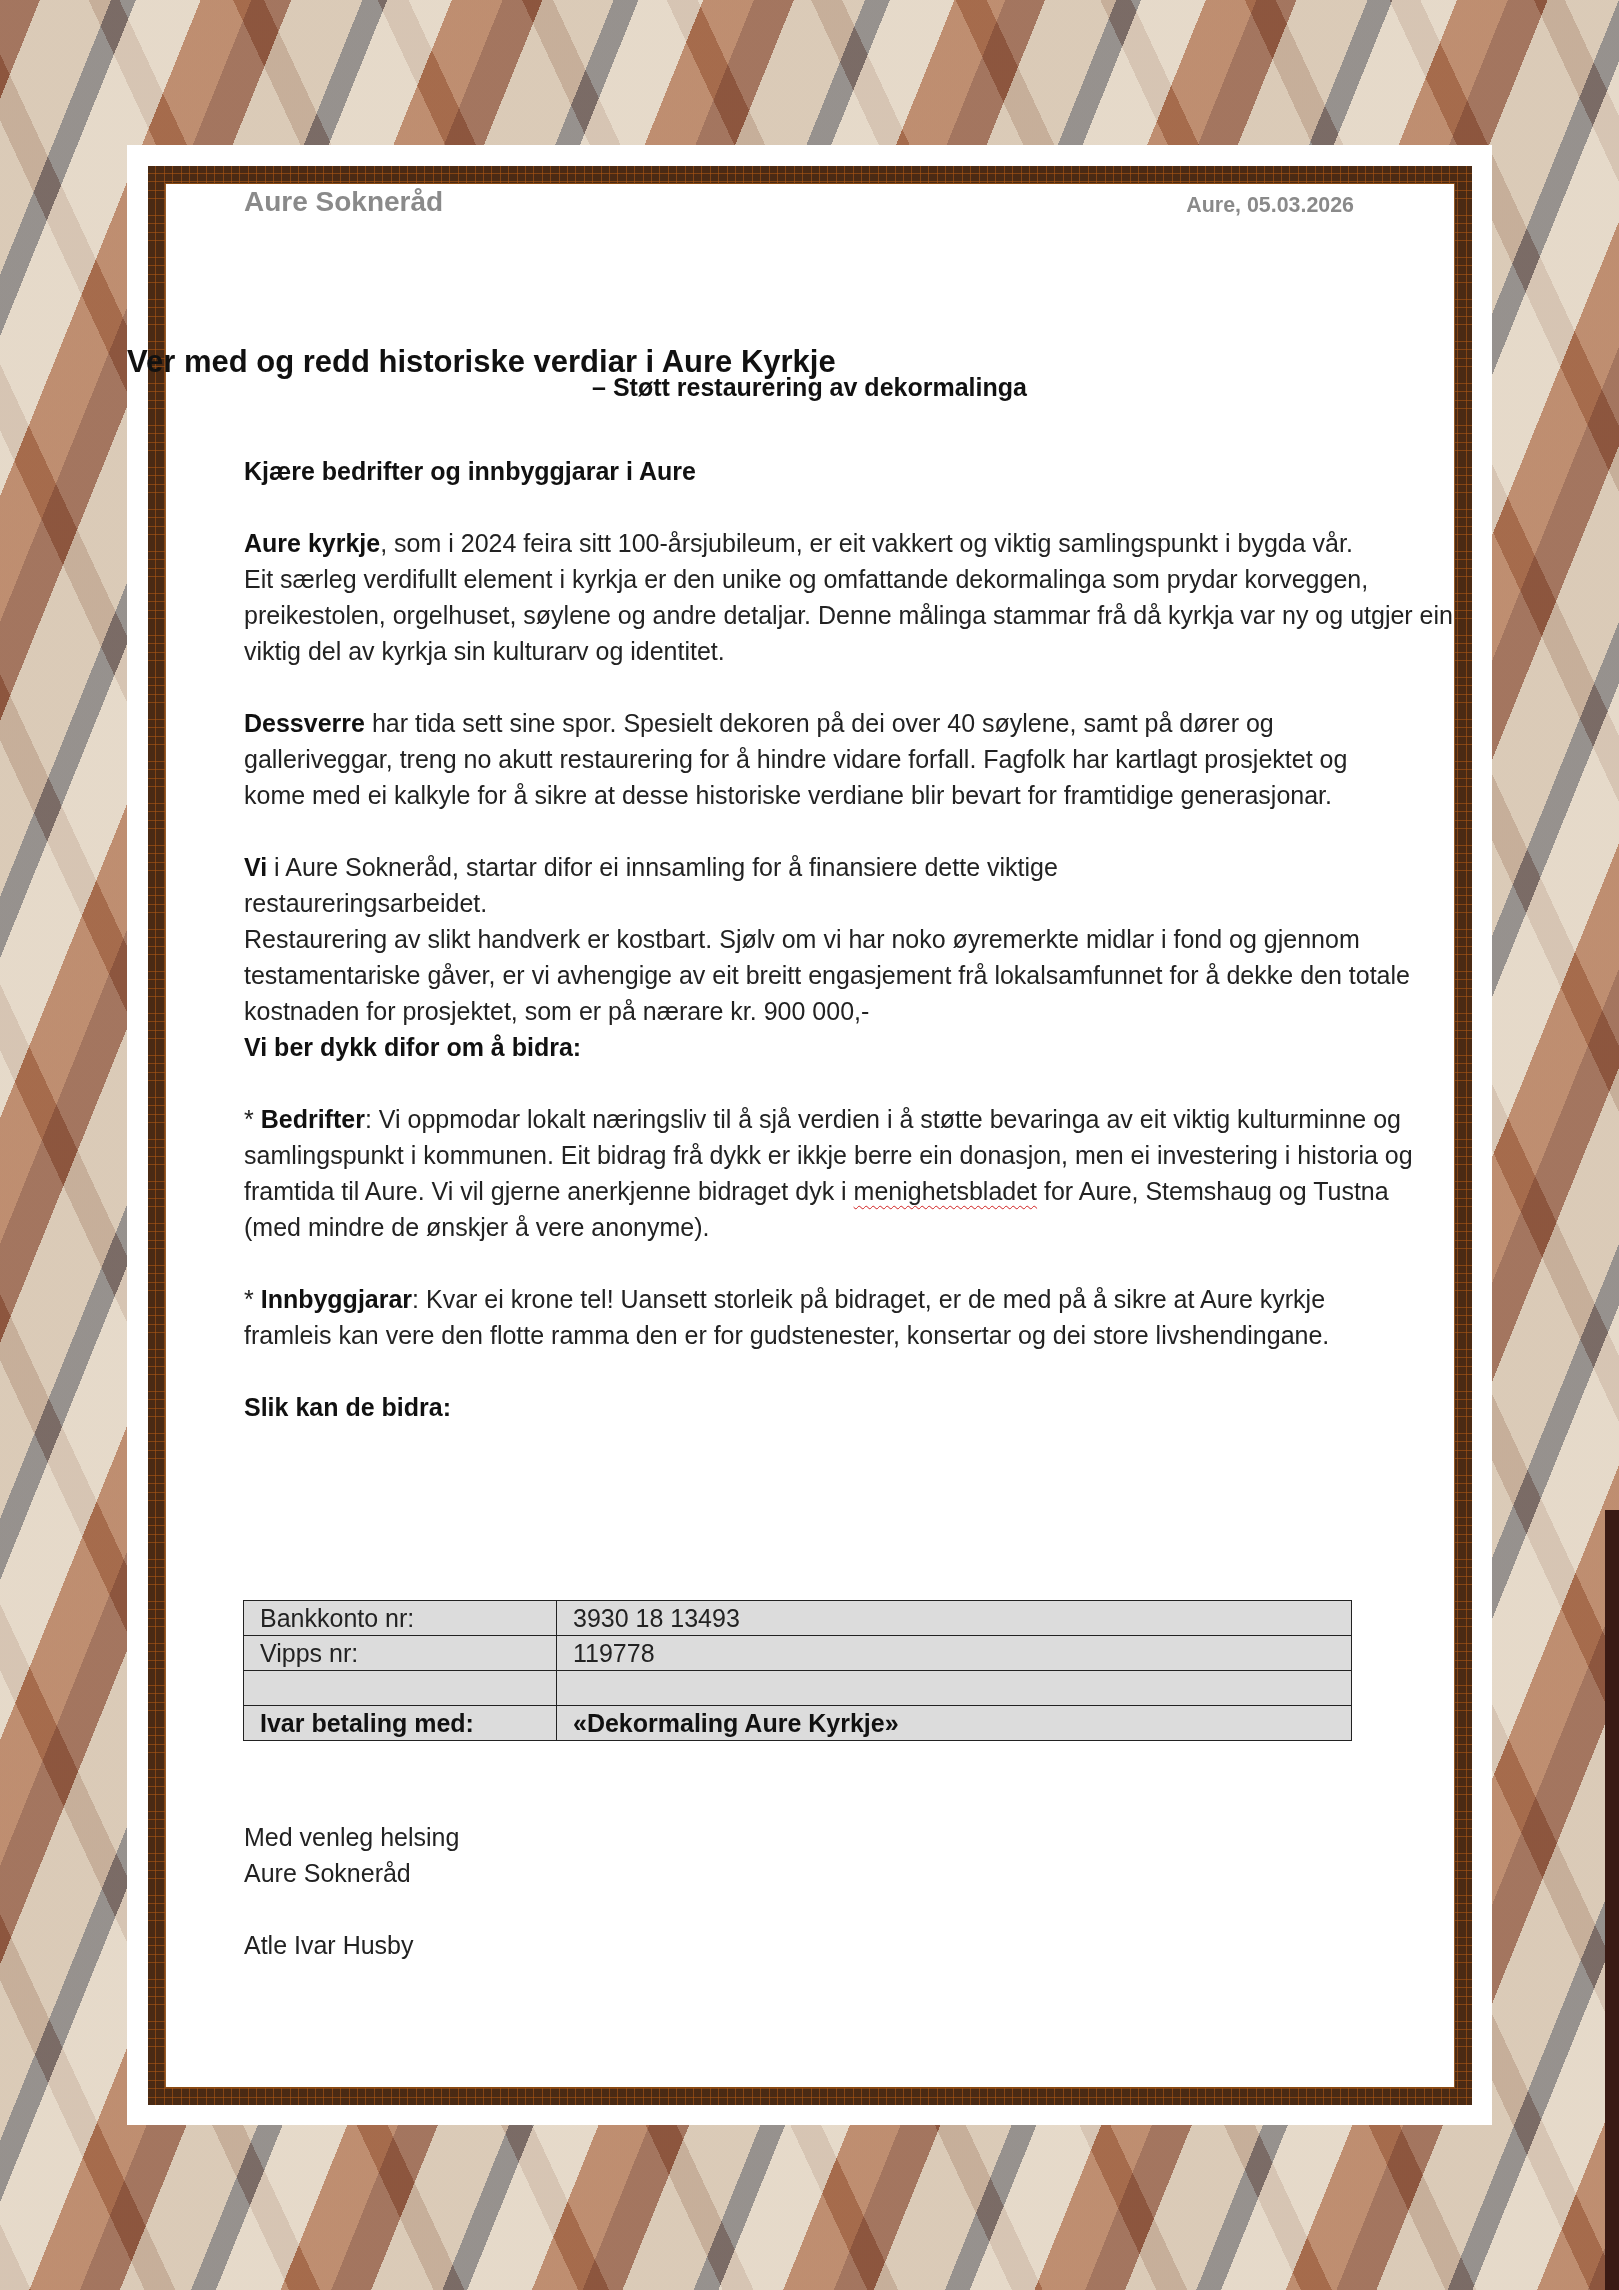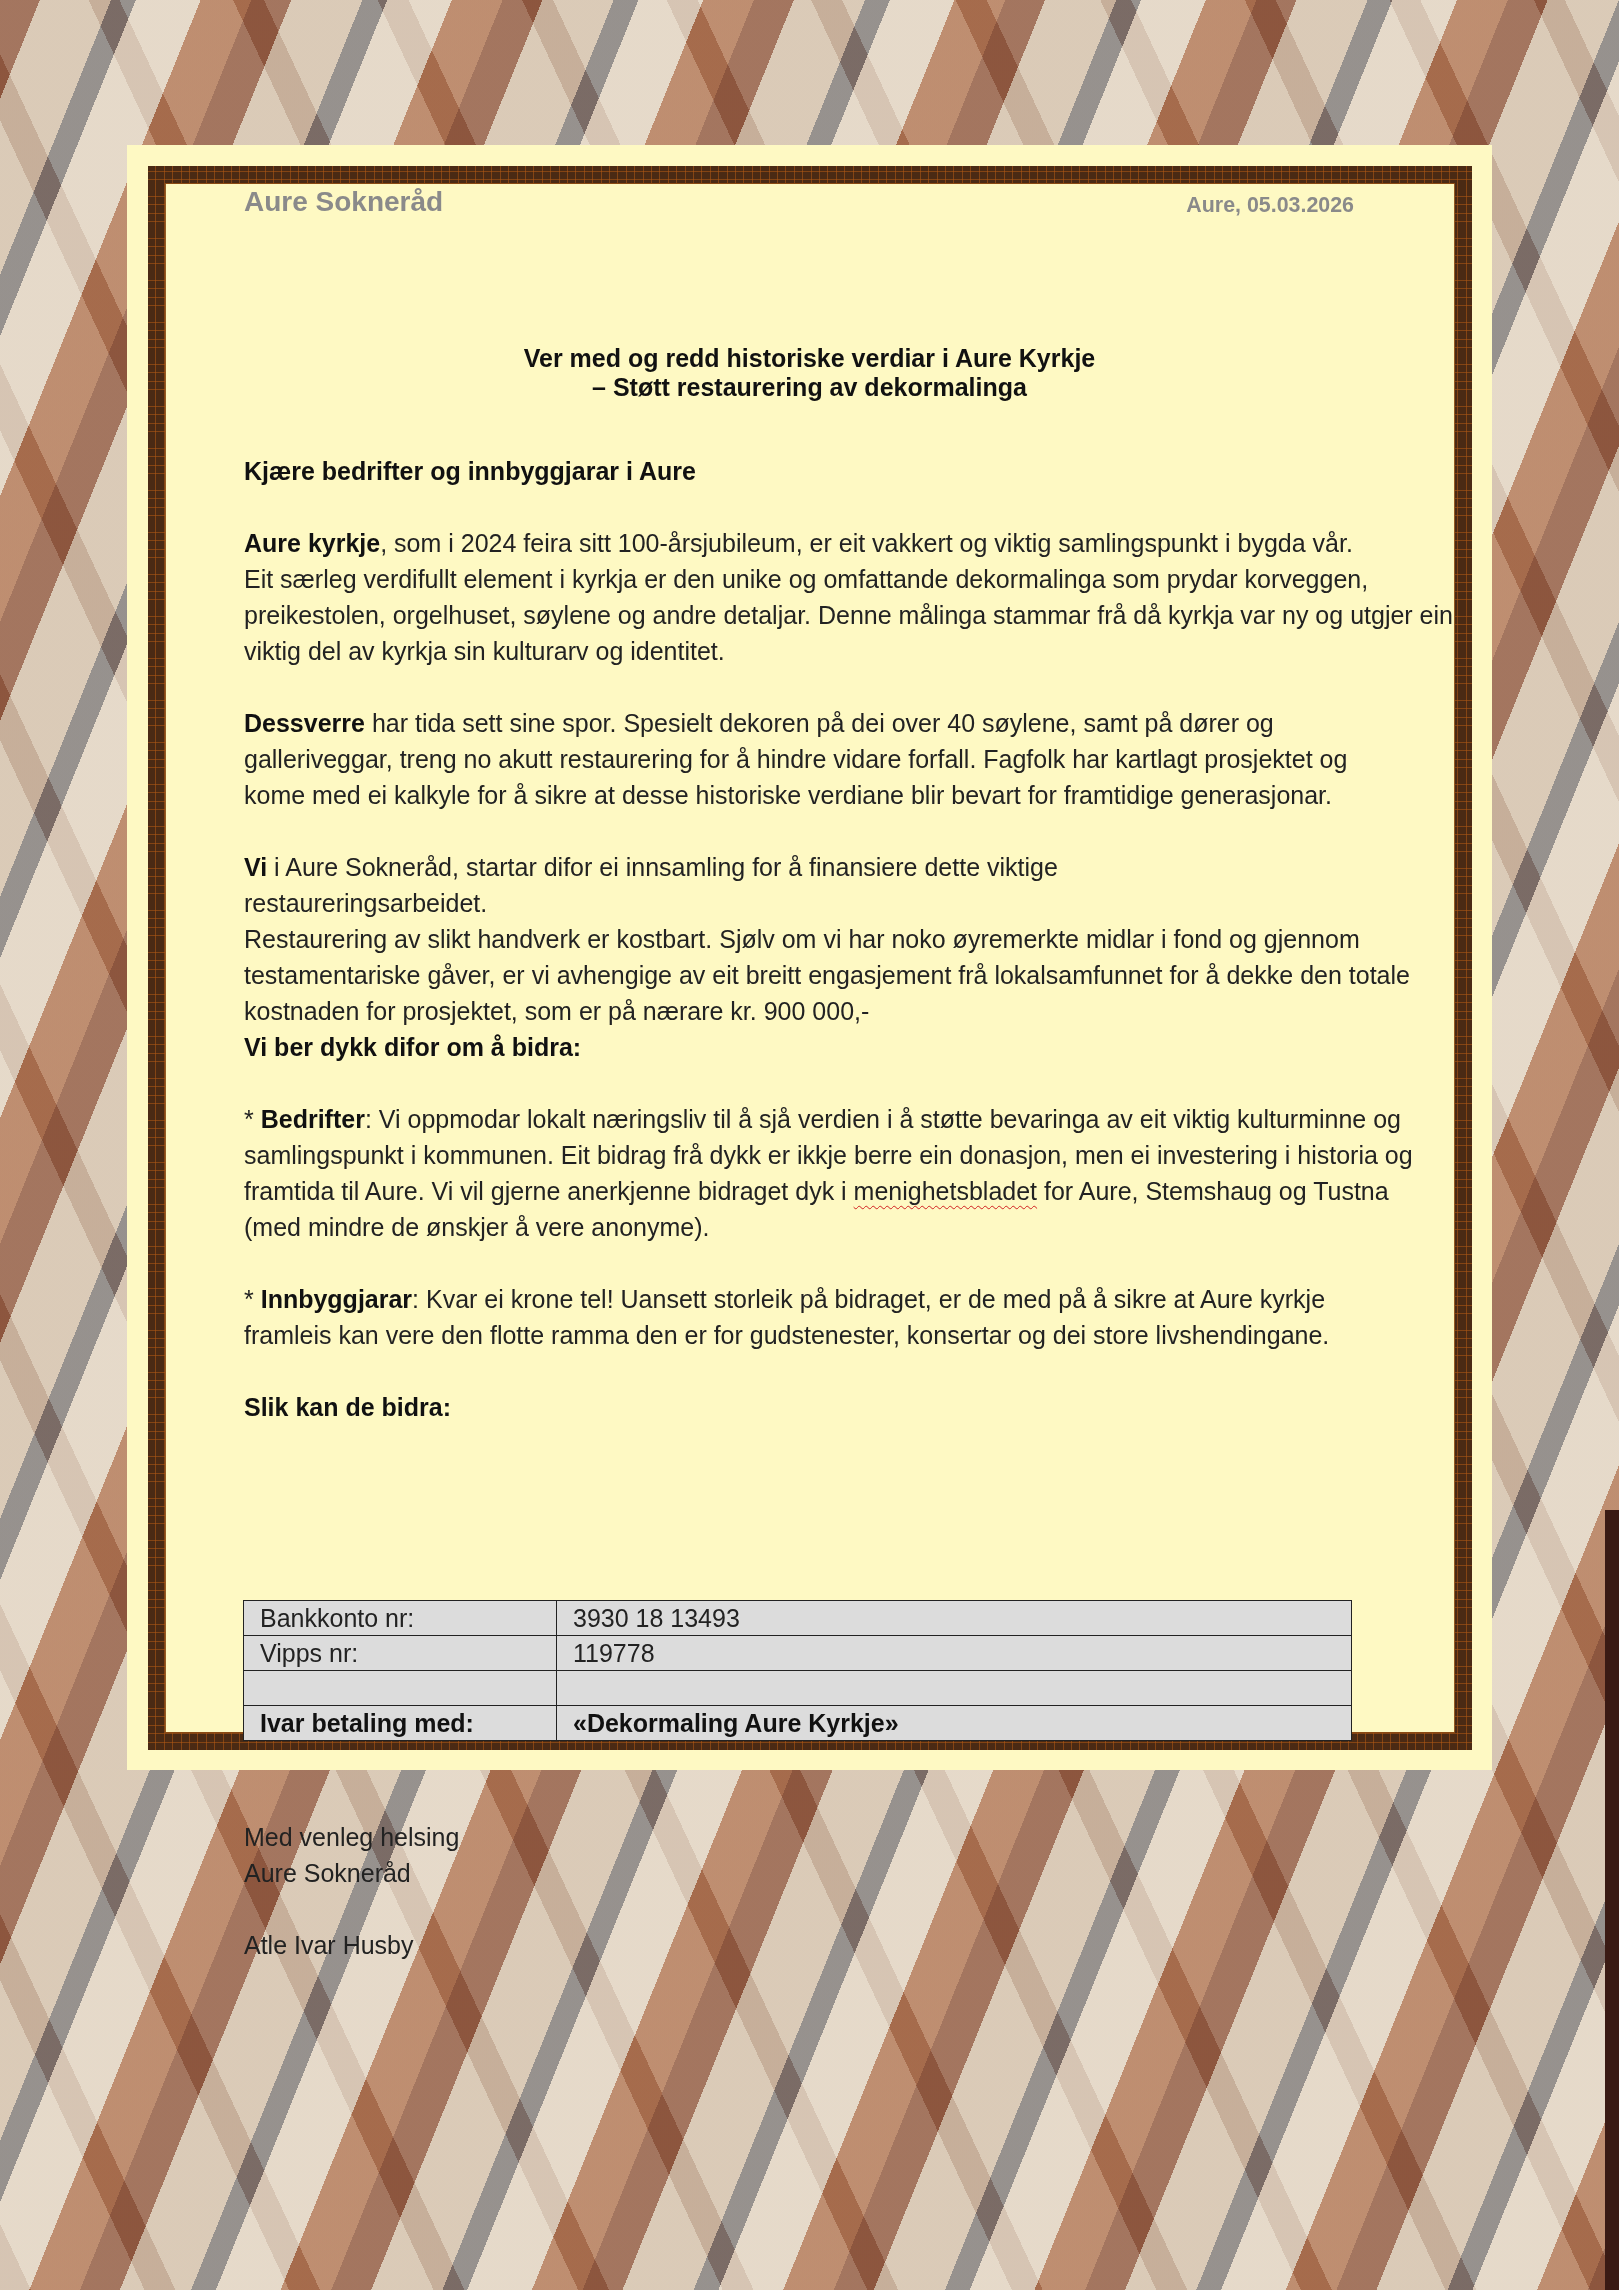--- a/index.html
+++ b/index.html
@@ -9,22 +9,22 @@
     background:
       repeating-linear-gradient(112deg, rgba(120,50,25,0.55) 0px, rgba(120,50,25,0.55) 37px, rgba(220,205,185,0.6) 37px, rgba(220,205,185,0.6) 103px, rgba(70,80,95,0.45) 103px, rgba(70,80,95,0.45) 126px, rgba(235,225,210,0.7) 126px, rgba(235,225,210,0.7) 186px, rgba(165,85,45,0.5) 186px, rgba(165,85,45,0.5) 233px),
       repeating-linear-gradient(65deg, rgba(100,40,20,0.35) 0px, rgba(100,40,20,0.35) 28px, rgba(240,232,220,0.4) 28px, rgba(240,232,220,0.4) 131px),
       #c9b29a;
   }
   .bg-bar-right {
     position: absolute; left: 1605px; top: 1510px; width: 14px; height: 780px;
     background: #3a1a14;
   }
   .sheet {
-    position: absolute; left: 127px; top: 145px; width: 1365px; height: 1625px;
-    background: #fef9c3;
+    position: absolute; left: 127px; top: 145px; width: 1365px; height: 1980px;
+    background: #ffffff;
   }
   .frame {
     position: absolute; left: 20.5px; top: 20.5px; right: 20.5px; bottom: 20.5px;
     border: 17px solid #4a2a14;
     box-shadow: inset 0 0 0 0.9px #8a4a12;
     background-clip: padding-box;
   }
   .frame::before {
     content: ""; position: absolute; inset: -17px; pointer-events: none;
     background:
@@ -36,22 +36,22 @@
   }
   .hdr-left {
     position: absolute; left: 117px; top: 41px;
     font-size: 28px; font-weight: bold; color: #8a8a8a;
   }
   .hdr-right {
     position: absolute; right: 138px; top: 48px;
     font-size: 21.4px; font-weight: bold; color: #8a8a8a;
   }
   .title {
-    position: absolute; left: 0; right: 0; top: 199px; text-align: center;
-    font-size: 25px; font-weight: bold; color: #111;
+    position: absolute; left: 0; right: 0; top: 199px; 
+    font-size: 31px; font-weight: bold; color: #111;
   }
   .subtitle {
     position: absolute; left: 0; right: 0; top: 228px; text-align: center;
     font-size: 25px; font-weight: bold; color: #111;
   }
   .body {
     position: absolute; left: 117px; top: 308px; width: 1212px;
     font-size: 25px; line-height: 36px; color: #222;
   }
   .body p { margin: 0; }

